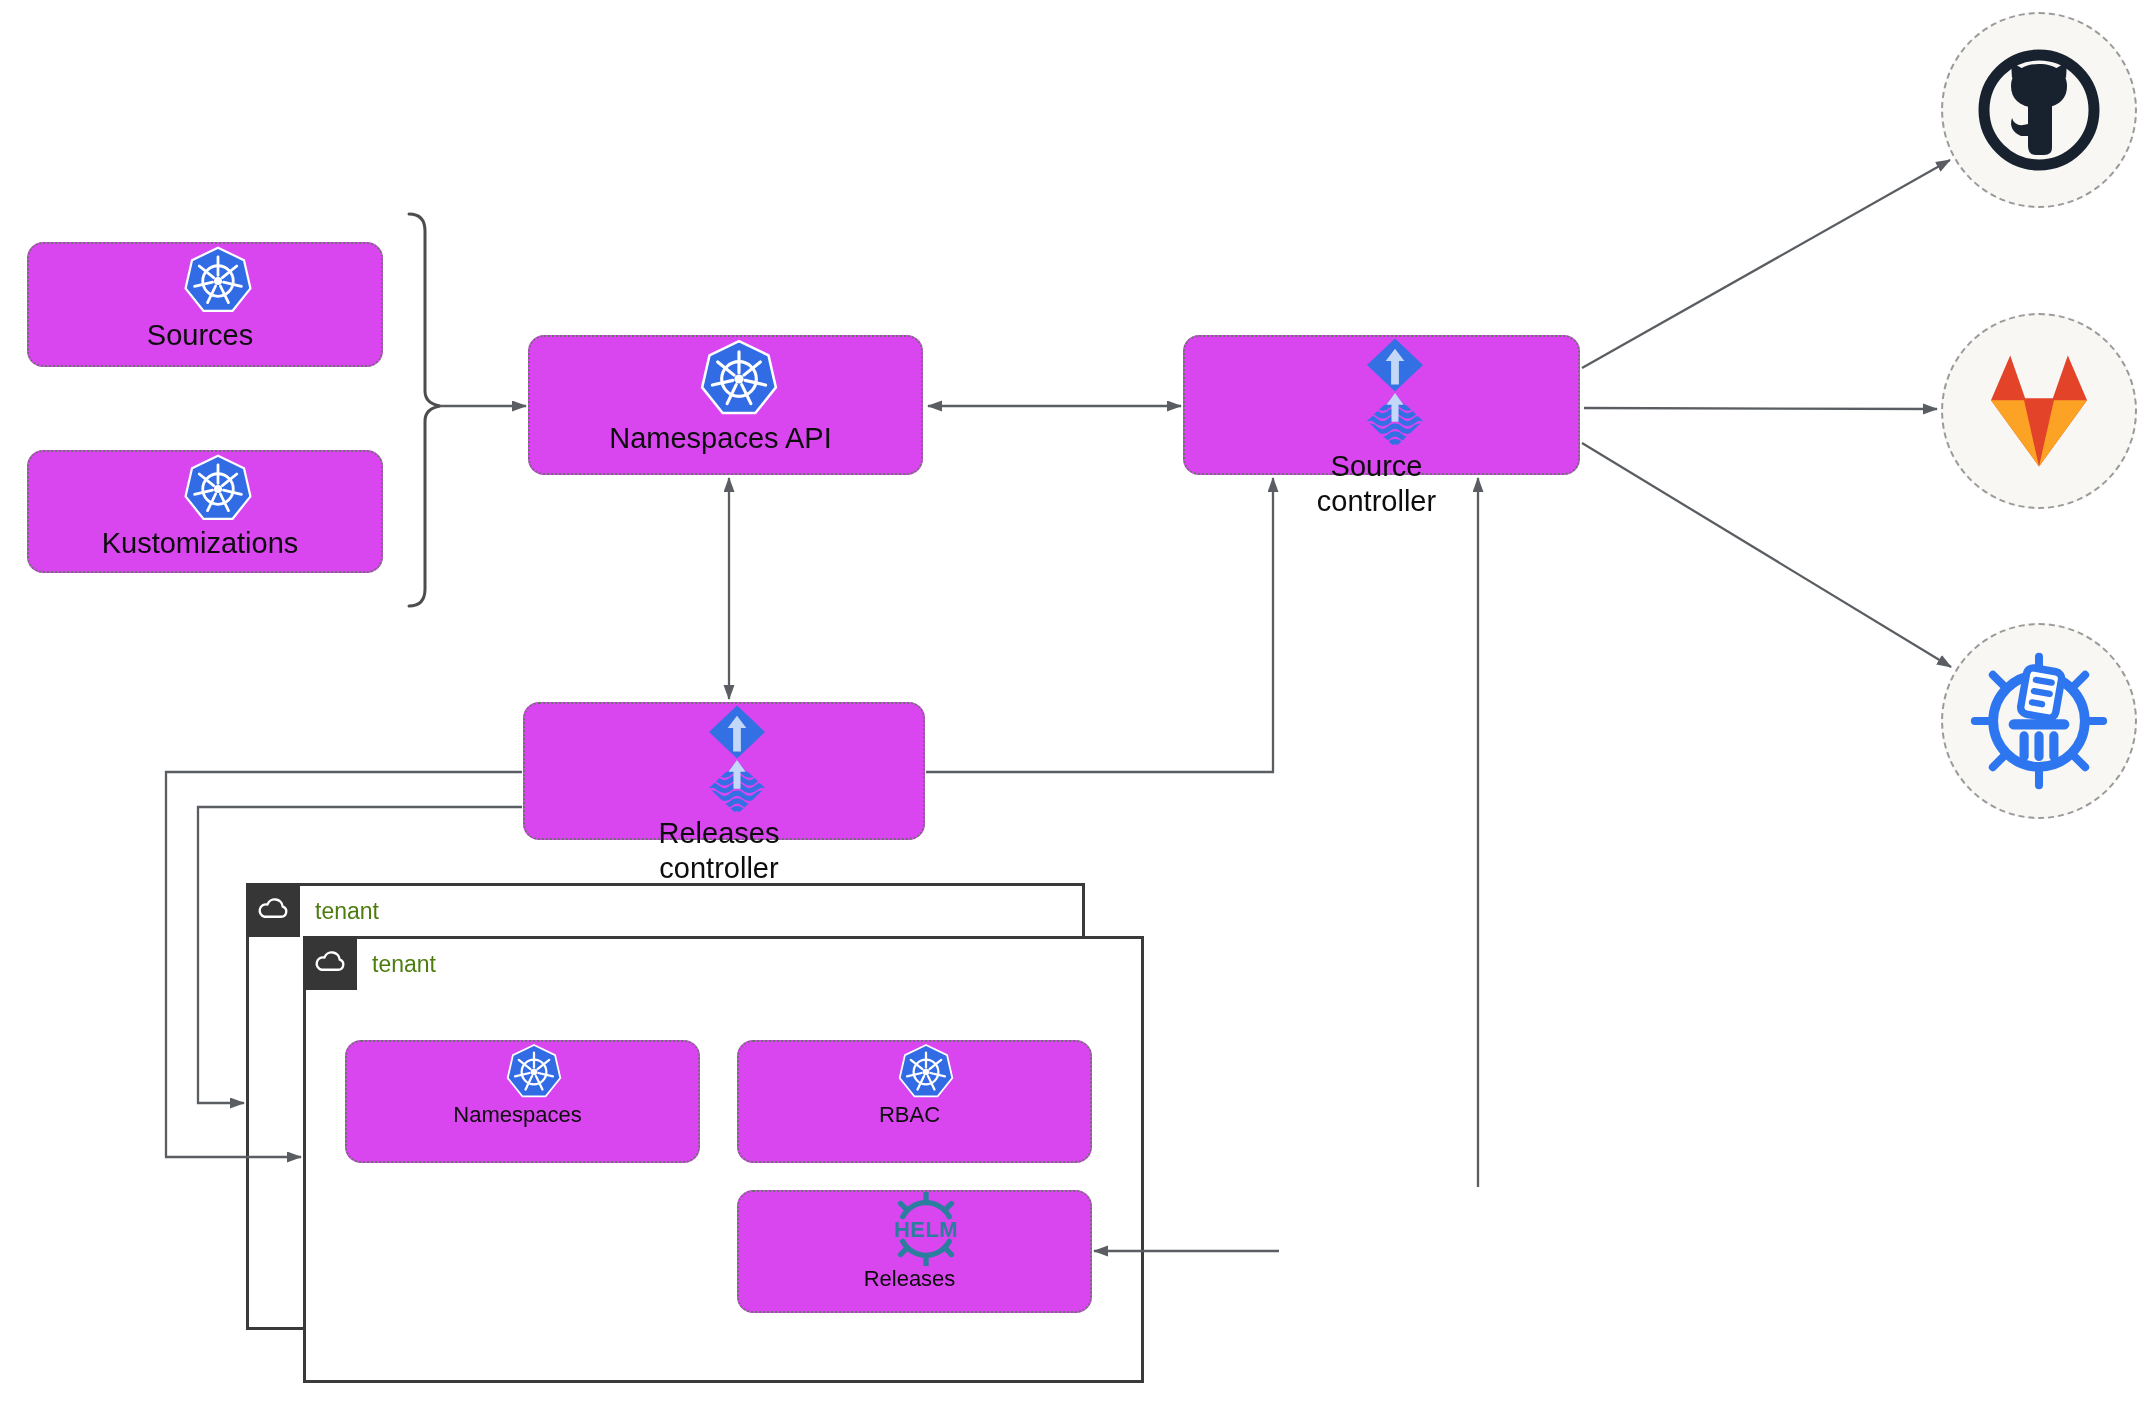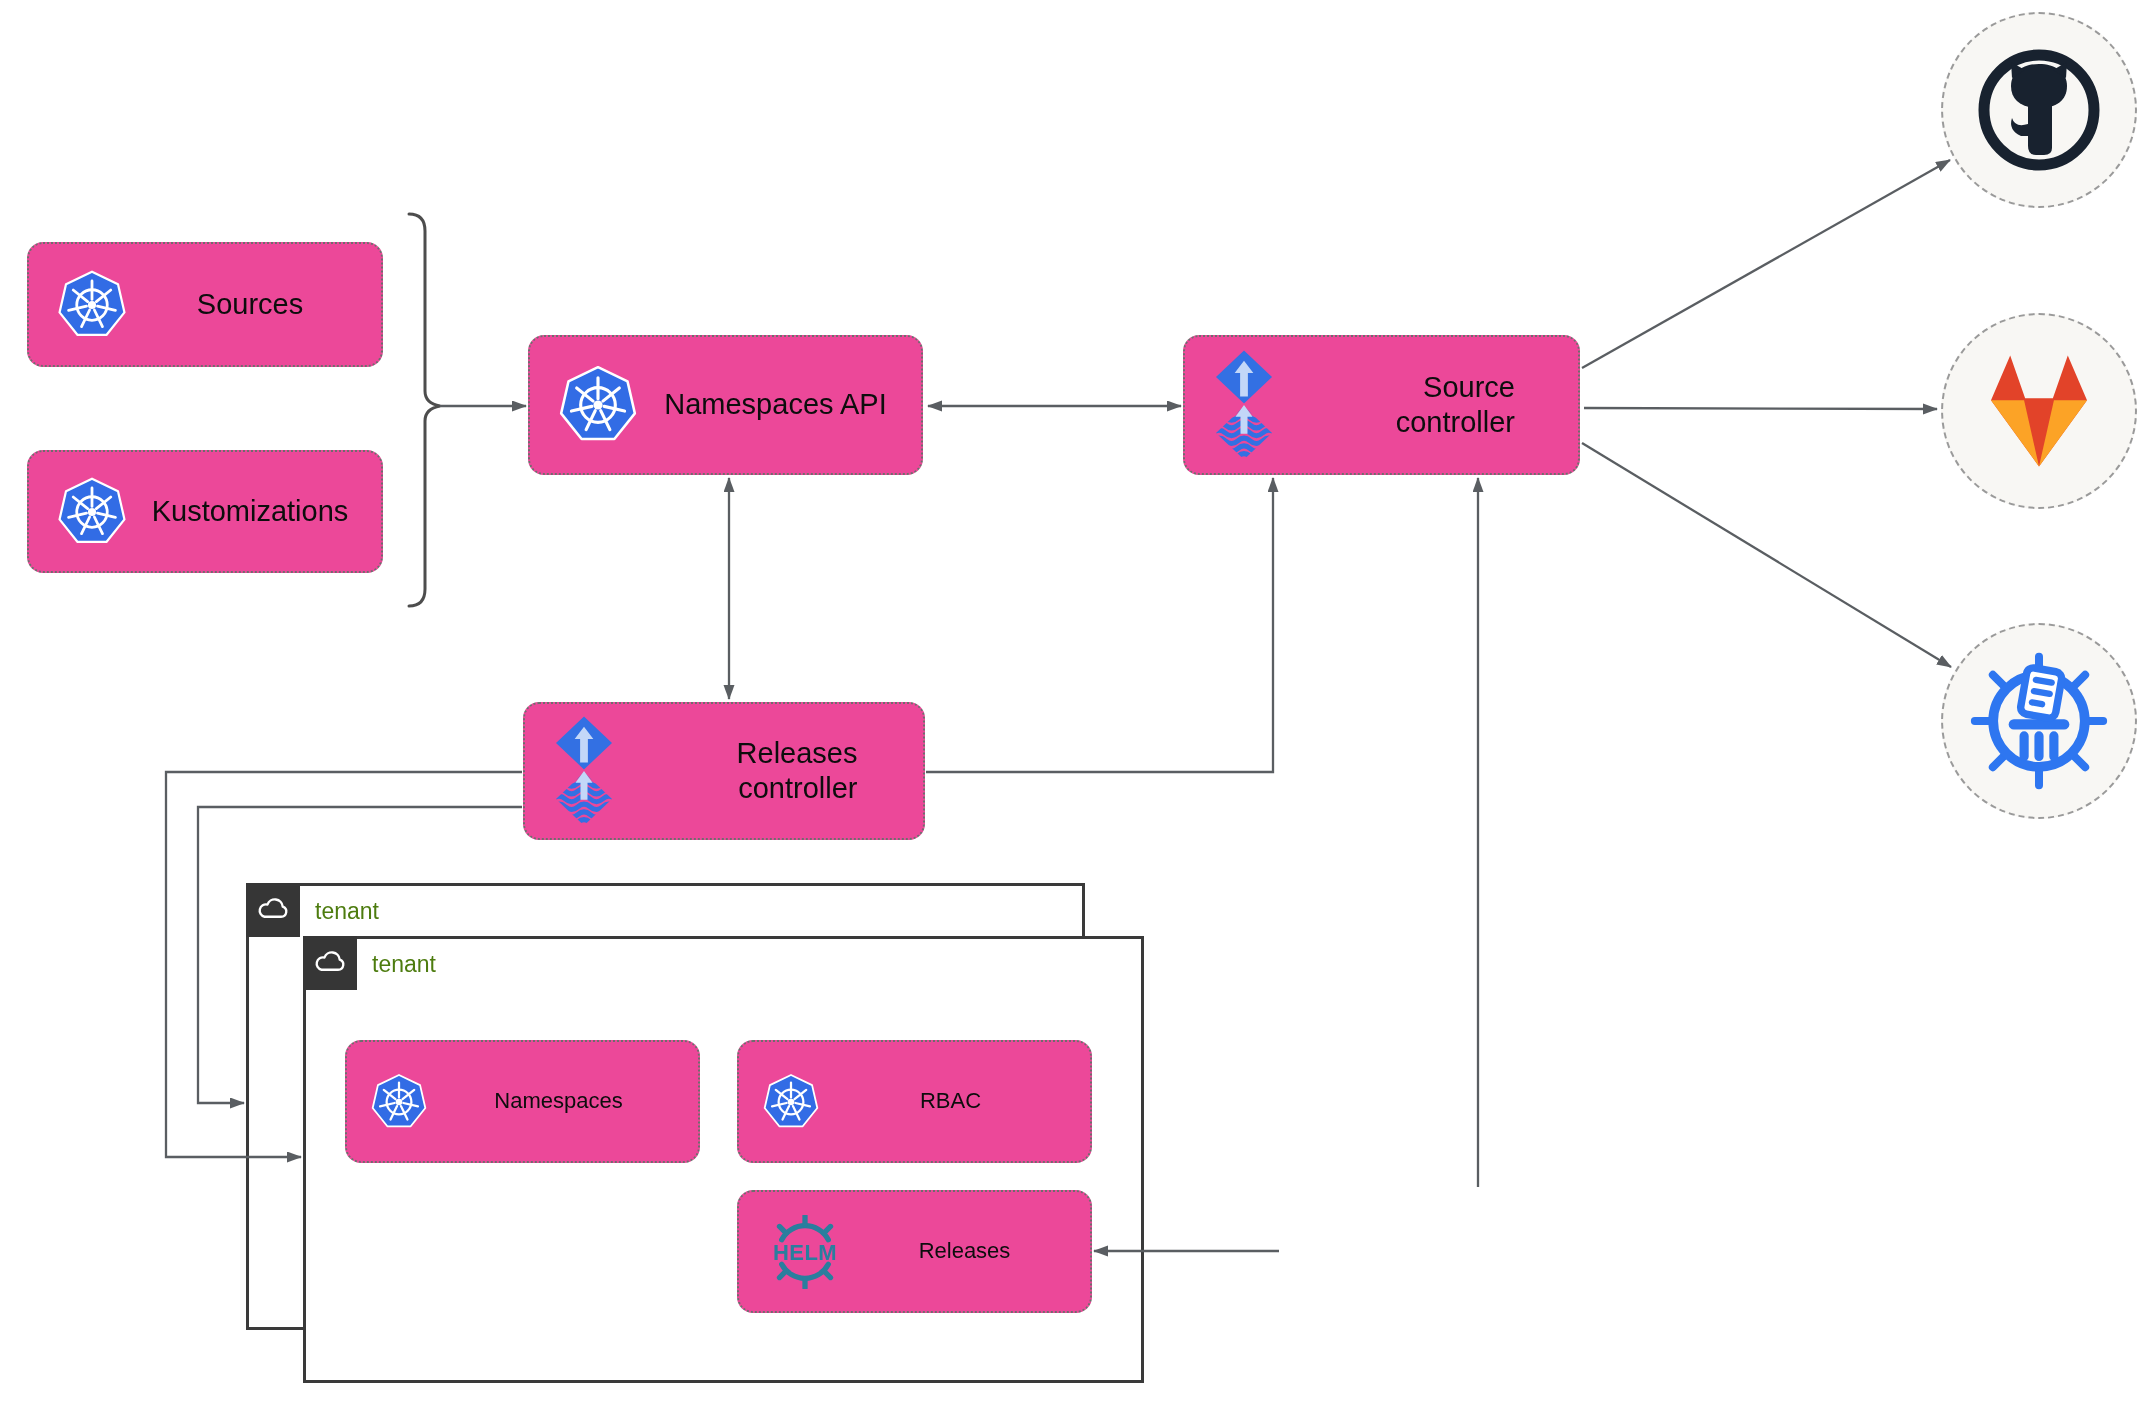--- a/index.html
+++ b/index.html
@@ -3,26 +3,27 @@
 <meta charset="utf-8">
 <style>
   html,body{margin:0;padding:0;background:#fff;}
   .canvas{
     position:relative;width:2144px;height:1407px;background:#ffffff;
     font-family:"Liberation Sans",sans-serif;color:#111;overflow:hidden;
   }
   
   .node{
     position:absolute;display:flex;align-items:center;
-    background:#ec4899;border:2px dotted #6e6e6e;border-radius:16px;
+    background:#d946ef;border:2px dotted #6e6e6e;border-radius:16px;
     box-sizing:border-box;
+    flex-direction:column;
   }
   .node .icon{margin-left:26px;flex:none;}
   .node .lbl{flex:1;text-align:center;font-size:29px;color:#0d0d0d;line-height:1.22;padding-right:10px;}
-  .node .lbl .wrap{display:inline-block;max-width:185px;text-align:right;}
+  .node .lbl .wrap{display:inline-block;max-width:185px;}
   .node.item .lbl{font-size:22px;}
   .node.item .icon{margin-left:22px;}
   
   .remote{
     position:absolute;width:196px;height:196px;border-radius:50%;
     background:#f8f7f4;border:2px dashed #9a9a9a;box-sizing:border-box;
     display:flex;align-items:center;justify-content:center;
   }
   
   .tenant{

